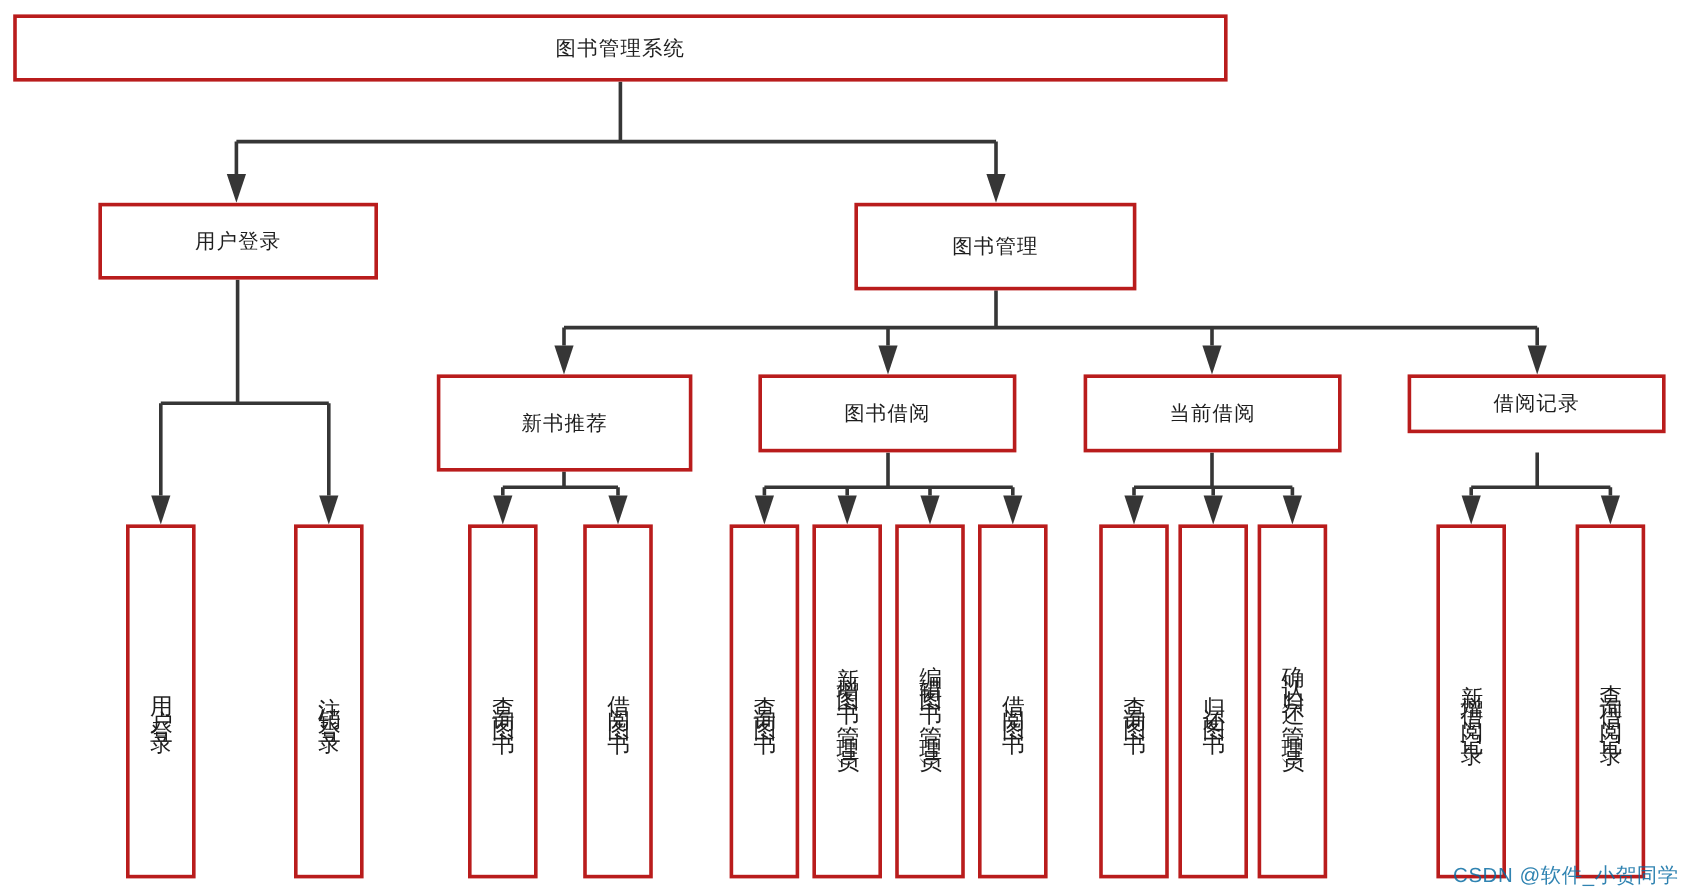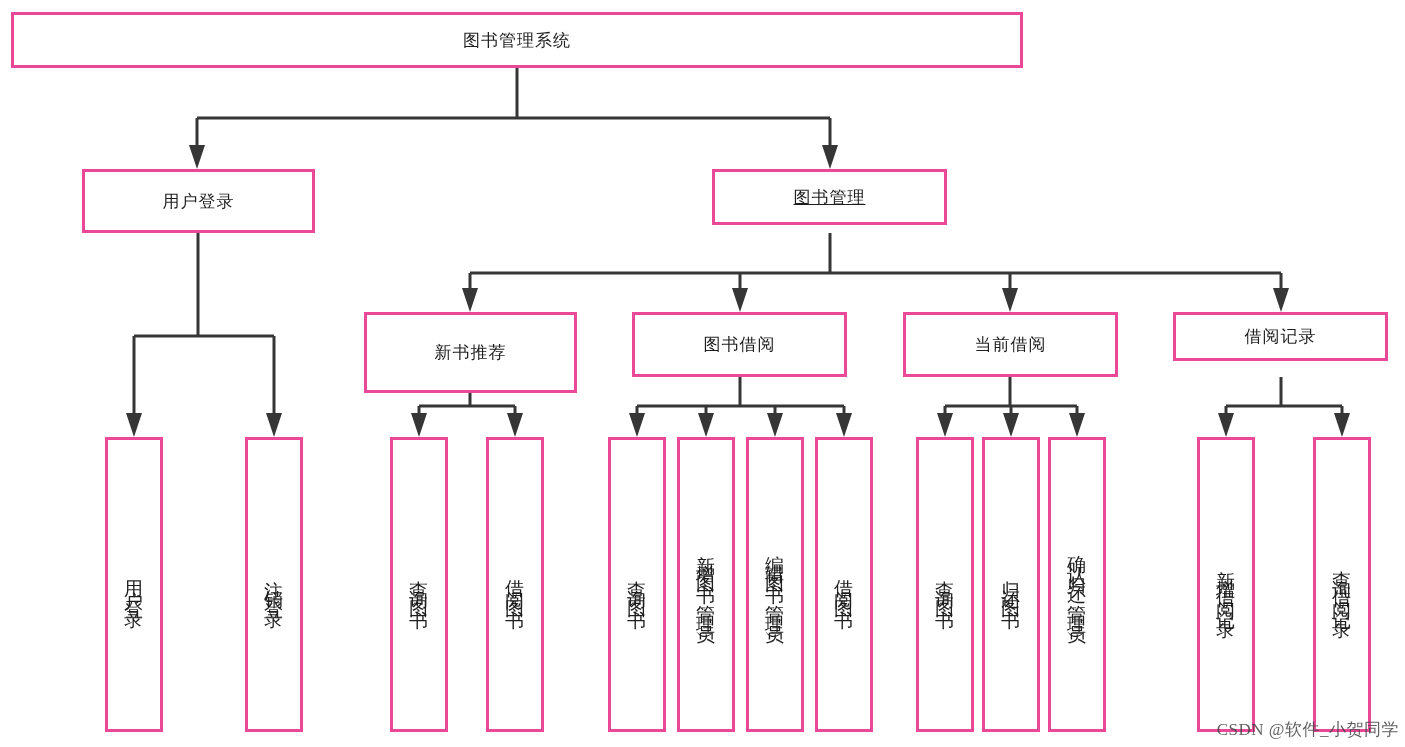--- a/index.html
+++ b/index.html
@@ -13,21 +13,21 @@
   }
   #connectors {
     position: absolute;
     left: 0; top: 0;
     z-index: 1;
   }
   .node {
     position: absolute;
     box-sizing: border-box;
     background: #ffffff;
-    border: 3px solid #ec4899;
+    border: 3px solid #b91c1c;
     display: flex;
     align-items: center;
     justify-content: center;
     color: #1e1e1e;
     z-index: 2;
   }
   .hnode {
     font-size: 17px;
     letter-spacing: 1px;
     line-height: 1;
@@ -40,25 +40,24 @@
     font-size: 19px;
     letter-spacing: 10px;
     line-height: 1;
   }
   #watermark {
     position: absolute;
     right: 6px;
     bottom: 6px;
     z-index: 3;
     font-size: 17px;
-    color: #404040;
+    color: #0369a1;
     opacity: 0.82;
     letter-spacing: 0.5px;
     white-space: nowrap;
-    font-family: Liberation Serif, serif;
   }
 </style>
 </head>
 <body>
 
 <div id="canvas">
 
   <svg id="connectors" width="1405" height="747" viewBox="0 0 1405 747" stroke="#363636" stroke-width="3" fill="none">
 
     <g>
@@ -105,21 +104,21 @@
     <g>
       <path d="M1281,377 V406 M1226,406 H1342 M1226,406 V413 M1342,406 V413"></path>
       <polygon fill="#363636" stroke="none" points="1218,413 1234,413 1226,437"></polygon>
       <polygon fill="#363636" stroke="none" points="1334,413 1350,413 1342,437"></polygon>
     </g>
   </svg>
 
   <div class="node hnode" style="left:11px; top:12px; width:1012px; height:56px;">图书管理系统</div>
 
   <div class="node hnode" style="left:82px; top:169px; width:233px; height:64px;">用户登录</div>
-  <div class="node hnode" style="left:712px; top:169px; width:235px; height:56px;text-decoration:underline;">图书管理</div>
+  <div class="node hnode" style="left:712px; top:169px; width:235px; height:73px;">图书管理</div>
 
   <div class="node hnode" style="left:364px; top:312px; width:213px; height:81px;">新书推荐</div>
   <div class="node hnode" style="left:632px; top:312px; width:215px; height:65px;">图书借阅</div>
   <div class="node hnode" style="left:903px; top:312px; width:215px; height:65px;">当前借阅</div>
   <div class="node hnode" style="left:1173px; top:312px; width:215px; height:49px;">借阅记录</div>
 
   <div class="node vnode" style="left:105px; top:437px;">用户登录</div>
   <div class="node vnode" style="left:245px; top:437px;">注销登录</div>
 
   <div class="node vnode" style="left:390px; top:437px;">查询图书</div>

